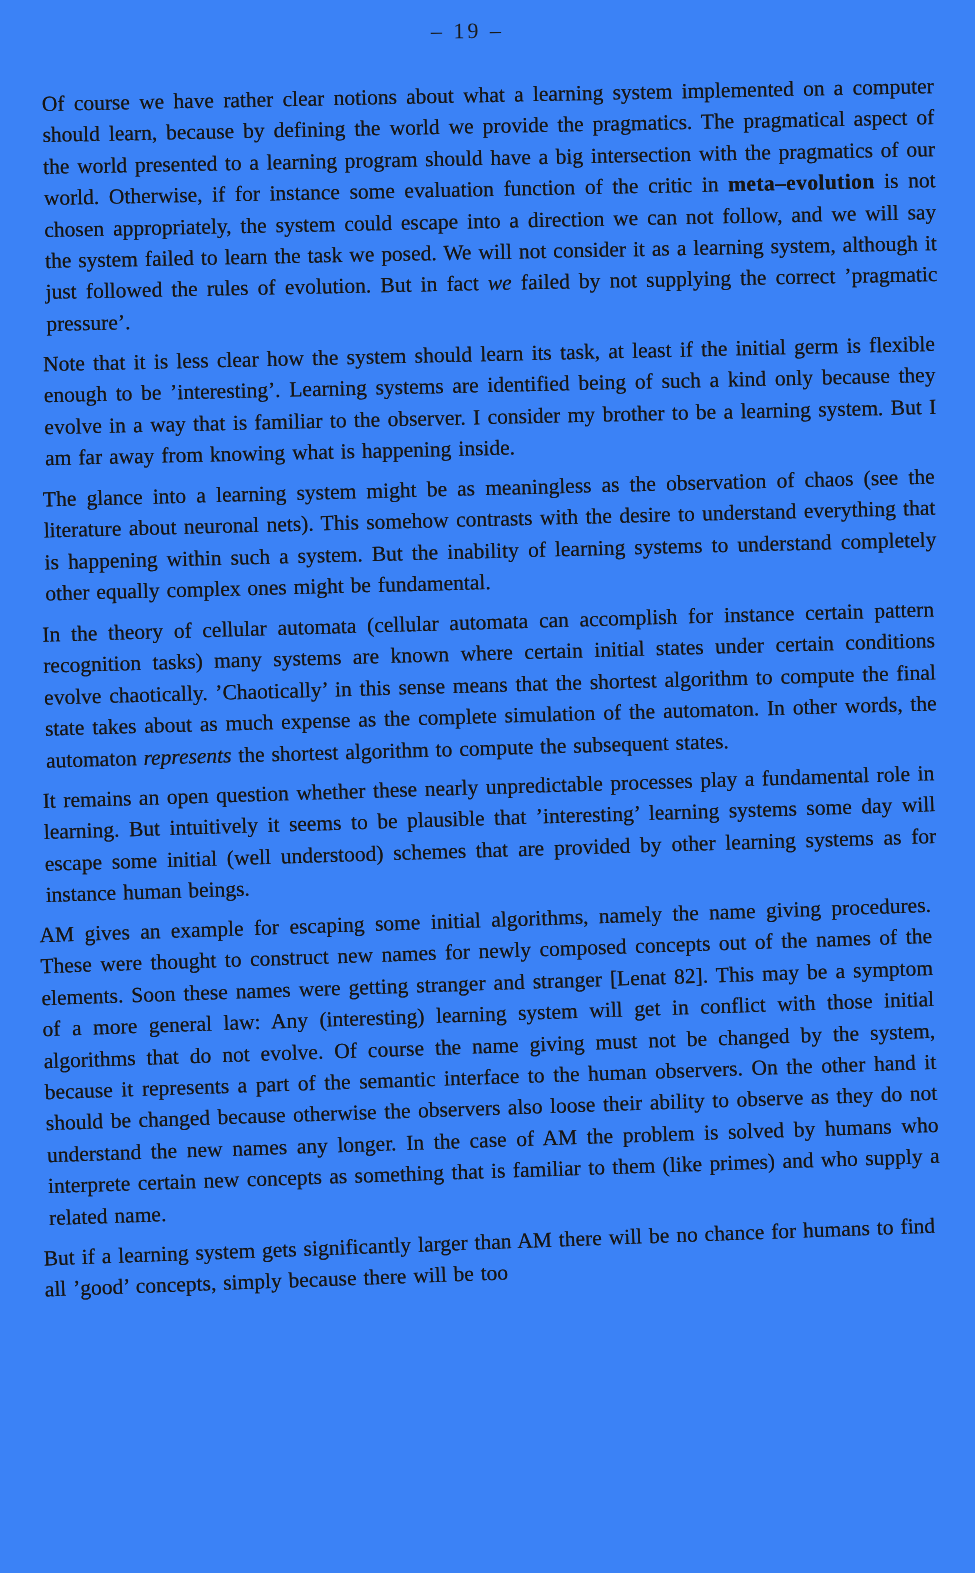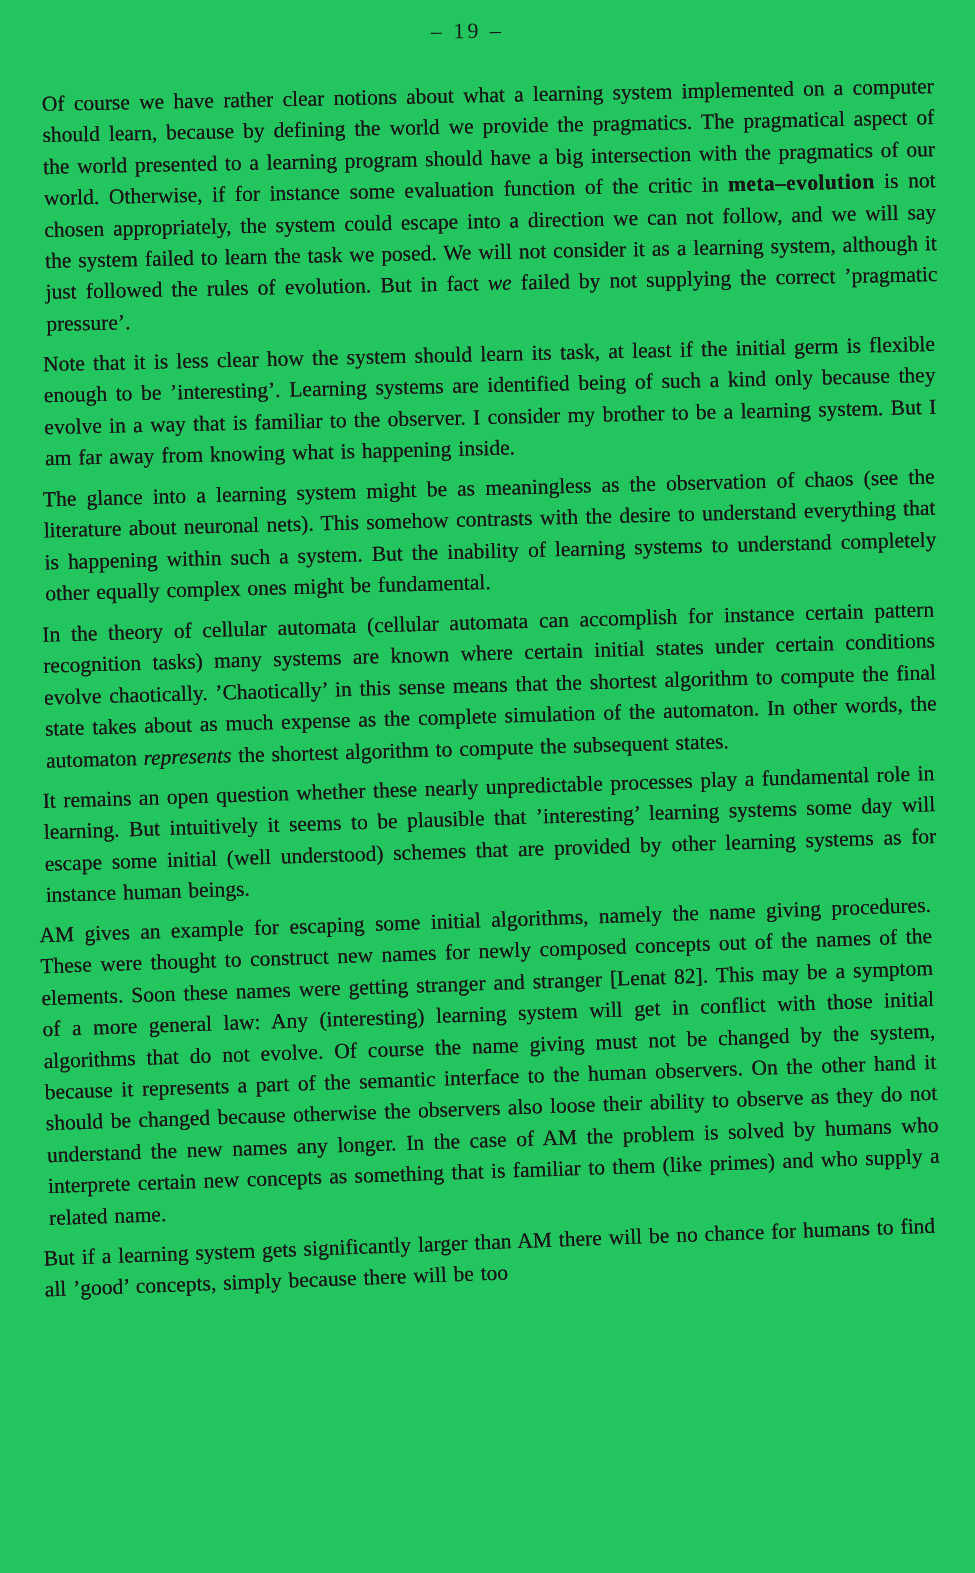--- a/index.html
+++ b/index.html
@@ -7,21 +7,21 @@
   body {
     background: #ffffff;
     font-family: "Liberation Serif", "DejaVu Serif", serif;
     color: #161616;
     overflow: hidden;
   }
   .page {
     position: relative;
     width: 975px;
     height: 1573px;
-    background: #22c55e;
+    background: #3b82f6;
   }
   .page-number {
     position: absolute;
     top: 18px;
     left: 0;
     width: 935px;
     text-align: center;
     font-size: 22px;
     letter-spacing: 3px;
     transform: rotate(-0.6deg);

